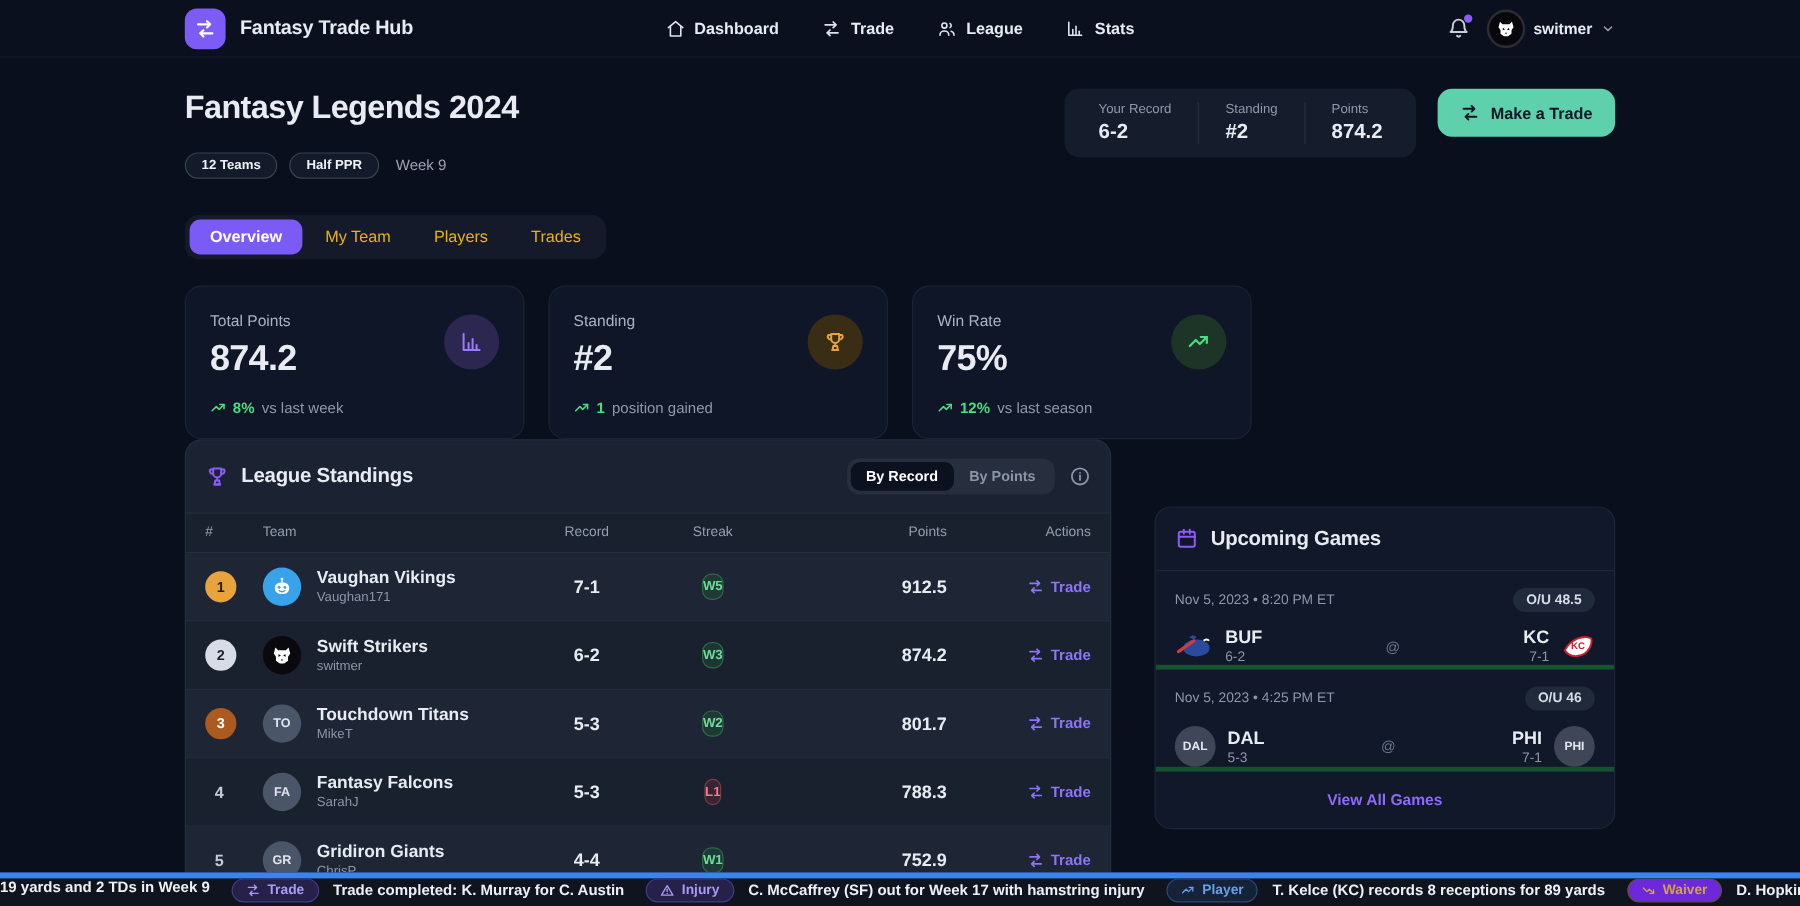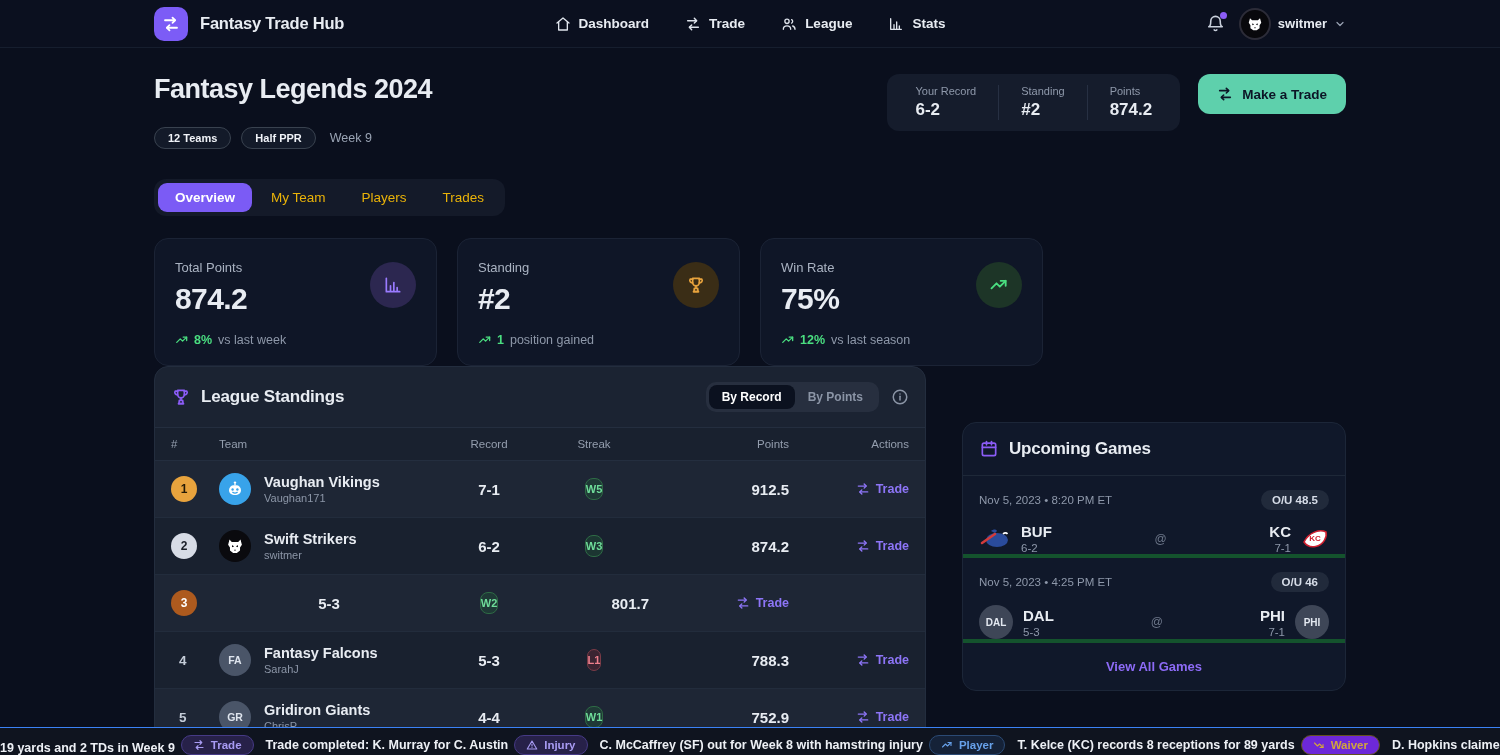--- a/index.html
+++ b/index.html
@@ -114,21 +114,21 @@
   .matchup { margin-top:13px; display:flex; align-items:center; justify-content:space-between; }
   .team-side { display:flex; align-items:center; gap:10px; }
   .abbr { font-size:15px; font-weight:800; }
   .team-rec { font-size:11.5px; color:#8e98aa; margin-top:2px; }
   .at-sign { font-size:12px; color:#6c7689; }
   .txt-right { text-align:right; }
   .circle-logo { width:34px; height:34px; border-radius:50%; background:#3e4657; color:#e3e8f0; font-size:10px; font-weight:700; display:flex; align-items:center; justify-content:center; flex:none; }
   .view-all { padding:16px; text-align:center; color:#8d6bf7; font-size:13px; font-weight:600; cursor:pointer; }
 
   
-  .ticker { position:absolute; left:0; right:0; bottom:0; height:28px; background:#0f141f; border-top:1px solid #3b82f6; display:flex; align-items:flex-end; gap:6px; white-space:nowrap; overflow:hidden; }
+  .ticker { position:absolute; left:0; right:0; bottom:0; height:28px; background:#0f141f; border-top:5px solid #3b82f6; display:flex; align-items:flex-start; gap:18px; white-space:nowrap; overflow:hidden; }
   .ticker-item { display:flex; align-items:center; gap:12px; flex:none; }
   .ticker-text { font-size:12.5px; font-weight:600; color:#edf0f5; }
   .tk-badge { display:flex; align-items:center; gap:6px; border-radius:999px; padding:3px 11px; font-size:11.5px; font-weight:700; }
   .tk-purple { background:#272149; border:1px solid #463a86; color:#a89bf3; }
   .tk-blue   { background:#152238; border:1px solid #2b4a74; color:#67a1ea; }
   .tk-amber  { background:#6d28d9; border:1px solid #63511f; color:#d2a53c; }
 </style>
 </head>
 <body>
 
@@ -453,20 +453,27 @@
                 </span>
                 <span>Trade</span>
               </span>
             </div>
         </div>
 
         <div class="trow">
           <div class="rank">
               <span class="rank-circle rank-bronze">3</span>
             </div>
+          <div class="team-cell">
+            <span class="avatar av-init">TO</span>
+            <div>
+              <div class="team-name">Touchdown Titans</div>
+              <div class="team-owner">MikeT</div>
+            </div>
+          </div>
           <div class="cell-record">5-3</div>
           <div class="cell-streak">
               <span class="streak-pill">W2</span>
             </div>
           <div class="cell-points">801.7</div>
           <div class="cell-action">
               <span class="trade-link">
                 <span>
                   <svg width="14" height="14" viewBox="0 0 24 24" fill="none" stroke="currentColor" stroke-width="2.4" stroke-linecap="round" stroke-linejoin="round">
                     <path d="M4 7h13"></path>
@@ -644,21 +651,21 @@
     <span class="tk-badge tk-purple">
         <span>
           <svg width="12" height="12" viewBox="0 0 24 24" fill="none" stroke="currentColor" stroke-width="2.2" stroke-linecap="round" stroke-linejoin="round">
             <path d="M12 4 2.5 20h19z"></path>
             <path d="M12 10v4"></path>
             <path d="M12 17h.01"></path>
           </svg>
         </span>
         <span>Injury</span>
       </span>
-    <span class="ticker-text">C. McCaffrey (SF) out for Week 8 with hamstring injury</span>
+    <span class="ticker-text">C. McCaffrey (SF) out for Week 17 with hamstring injury</span>
   </div>
   <div class="ticker-item">
     <span class="tk-badge tk-blue">
         <span>
           <svg width="12" height="12" viewBox="0 0 24 24" fill="none" stroke="currentColor" stroke-width="2.2" stroke-linecap="round" stroke-linejoin="round">
             <path d="M3 16l6-6 4 4 7-7"></path>
             <path d="M14 7h6v6"></path>
           </svg>
         </span>
         <span>Player</span>

